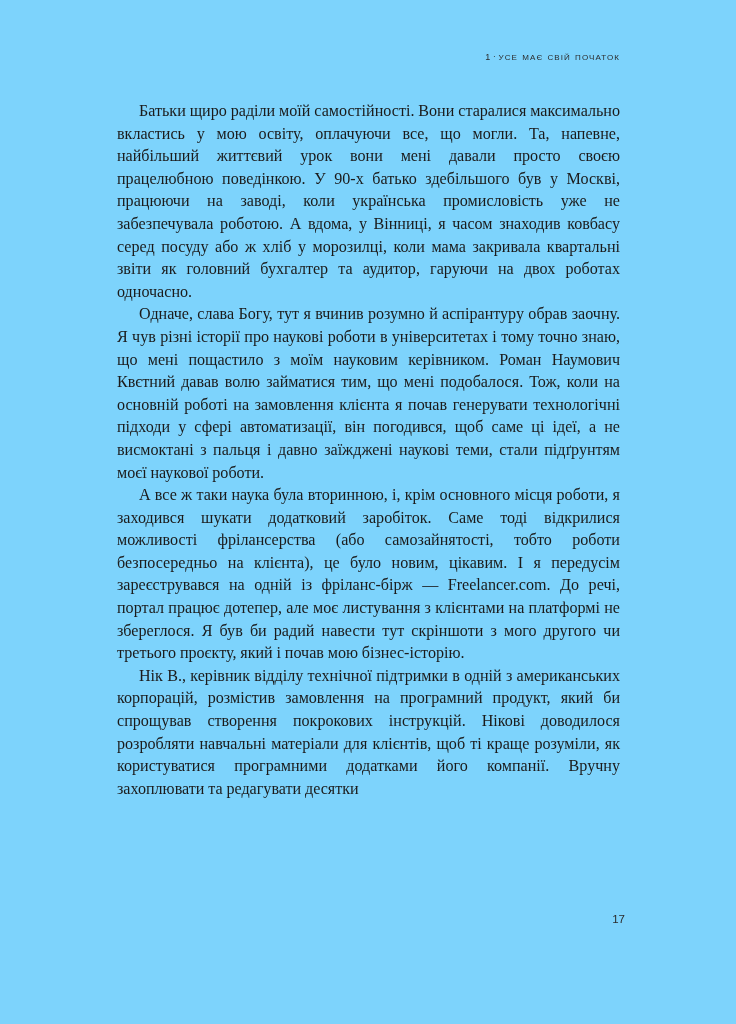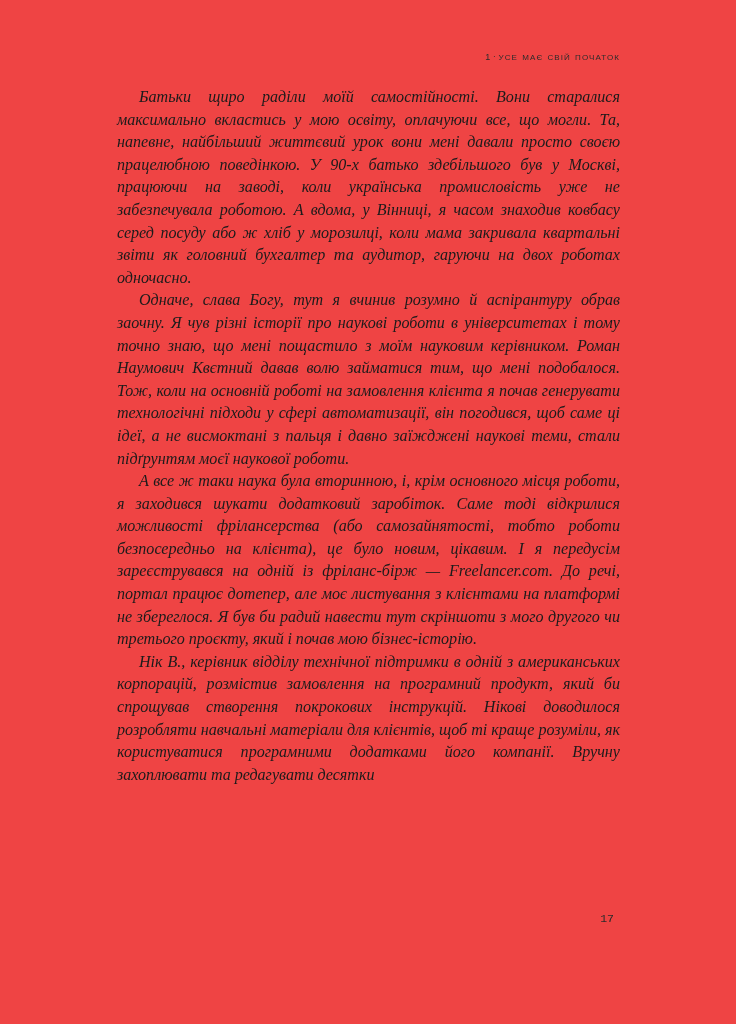--- a/index.html
+++ b/index.html
@@ -14,21 +14,21 @@
     font-family: "Liberation Serif", "DejaVu Serif", serif;
     color: #1b1b1b;
     -webkit-font-smoothing: antialiased;
     overflow: hidden;
   }
 
   .page {
     position: relative;
     width: 736px;
     height: 1024px;
-    background: #ef4444;
+    background: #7dd3fc;
     box-sizing: border-box;
   }
 
   
   .running-header {
     position: absolute;
     top: 50px;
     left: 117px;
     width: 503px;
     text-align: right;
@@ -51,45 +51,44 @@
   .running-header .chapter-title {
     font-variant: small-caps;
     text-transform: lowercase;
     font-size: 11px;
     letter-spacing: 1.1px;
   }
 
   
   .text-block {
     position: absolute;
-    top: 86px;
+    top: 100px;
     left: 117px;
     width: 503px;
-    font-style: italic;
   }
 
   .para {
     margin: 0;
     text-align: justify;
     text-align-last: left;
     text-indent: 22px;
     font-size: 16.1px;
     line-height: 22.6px;
     hyphens: manual;
     word-spacing: -0.2px;
   }
 
   
   .folio {
     position: absolute;
-    left: 111px;
+    left: 122px;
     top: 912px;
     width: 503px;
     text-align: right;
-    font-family: Liberation Mono, monospace;
+    font-family: Liberation Sans, sans-serif;
     font-size: 11.5px;
     line-height: 14px;
     color: #2b2b2b;
   }
 </style>
 </head>
 <body>
 
 <div class="page">
 

